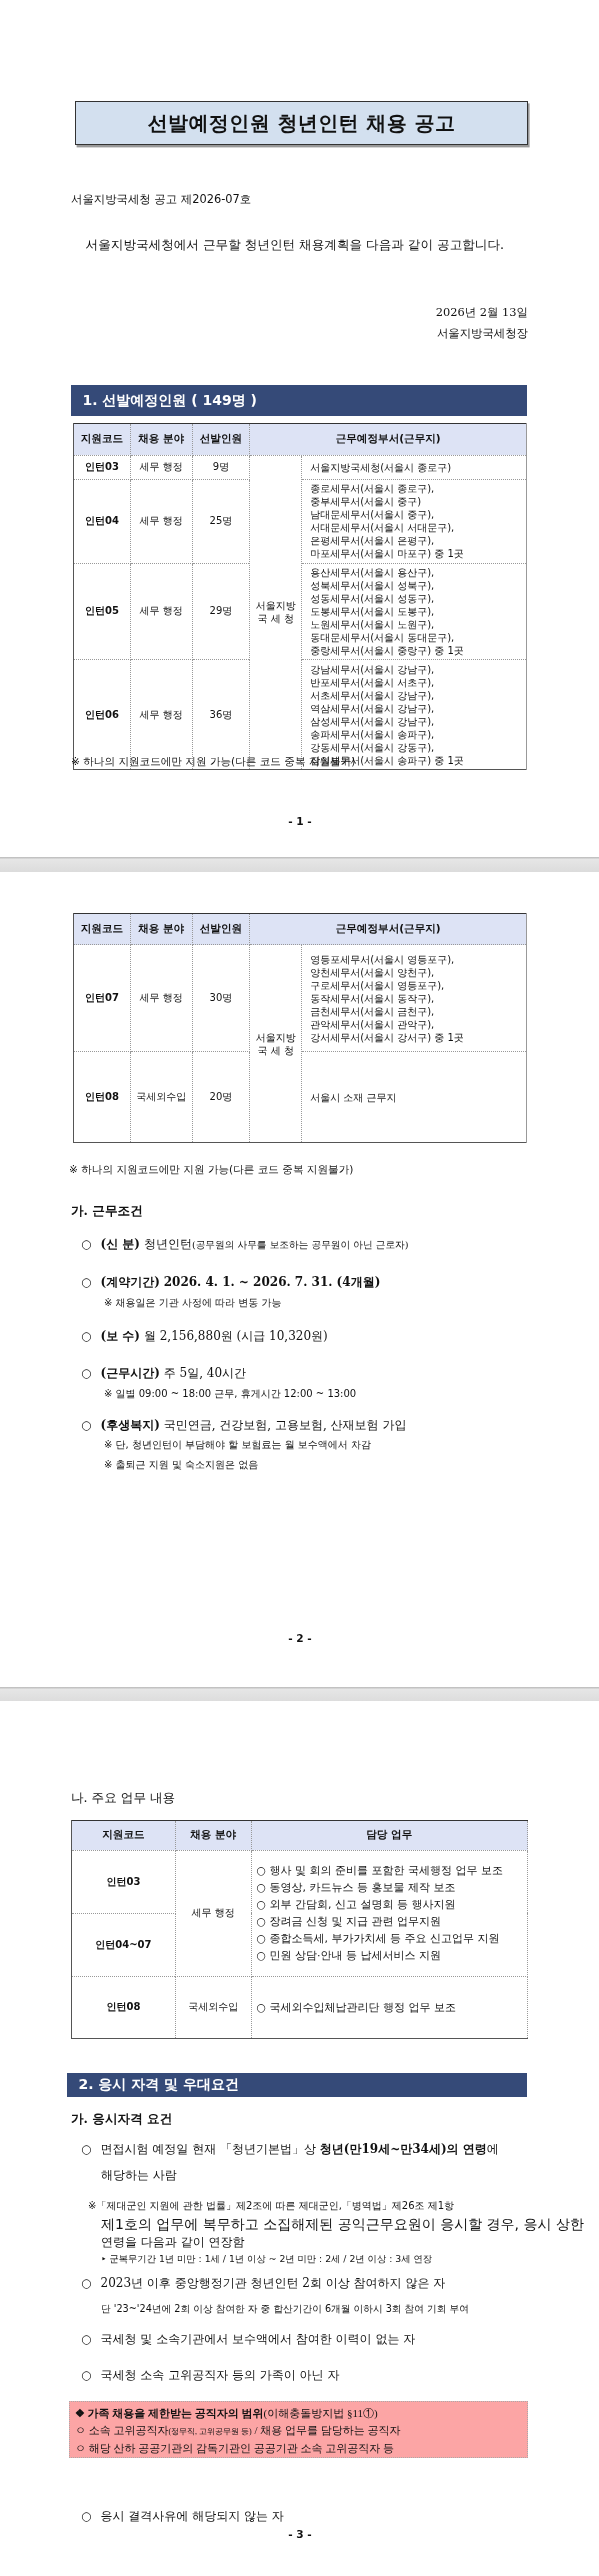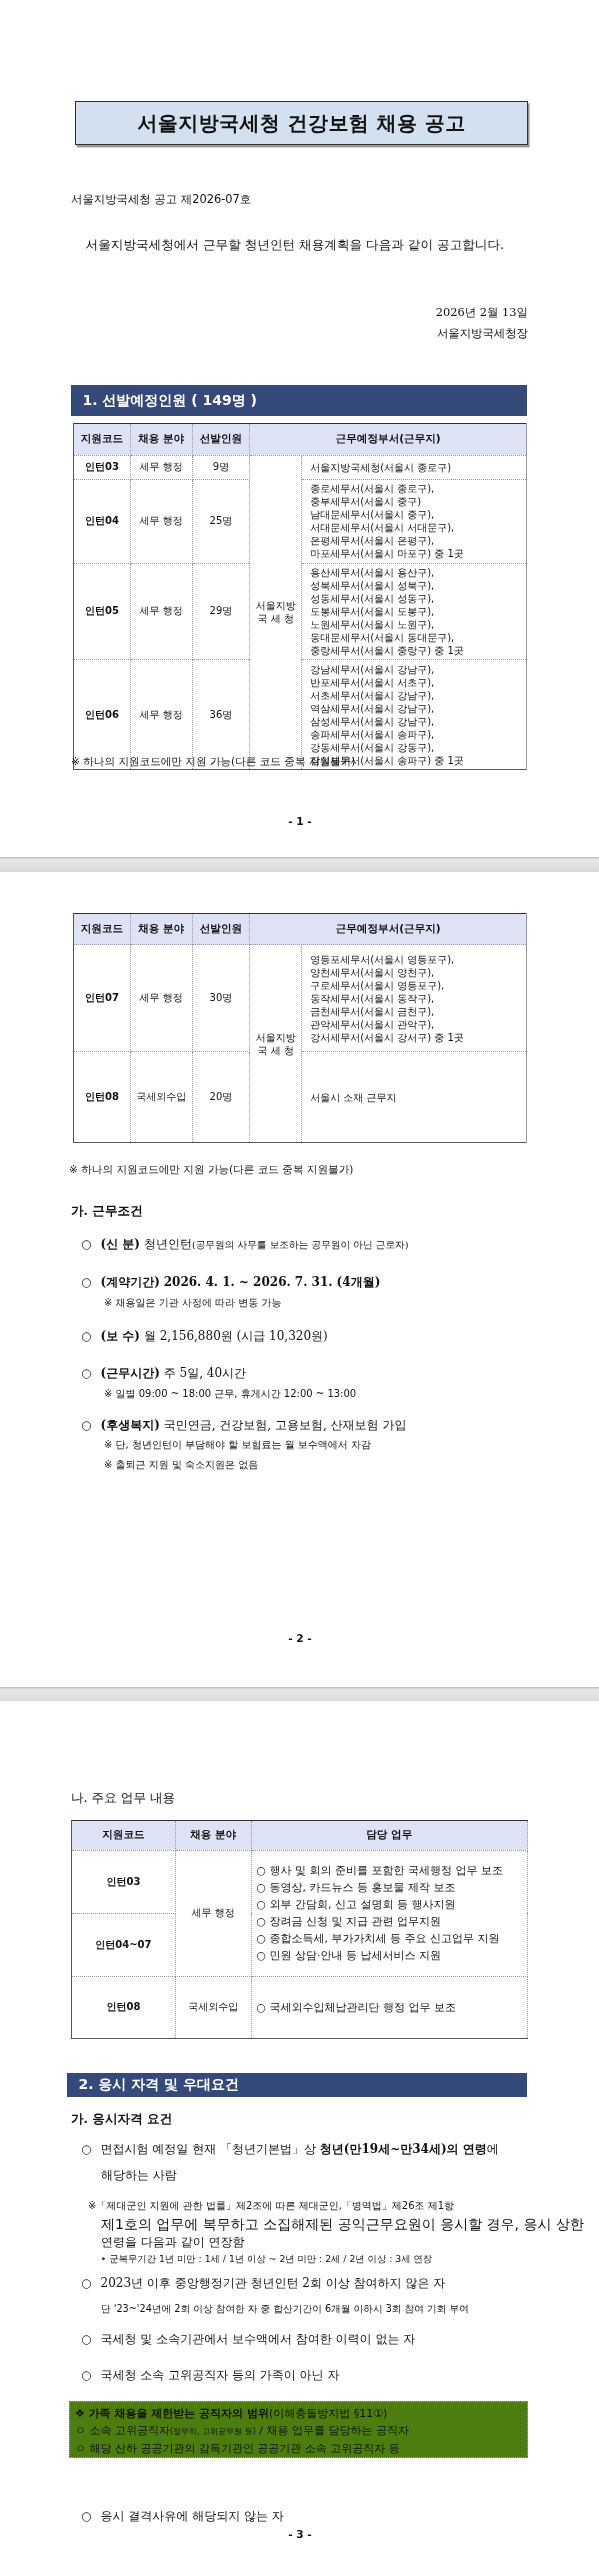--- a/index.html
+++ b/index.html
@@ -40,29 +40,29 @@
   .small-note { position:absolute; left:104px; font-size:10px; white-space:nowrap; }
 
   table.t2 { position:absolute; left:71px; top:1820px; width:457px; border-top:1.2px solid #333; border-bottom:1.2px solid #555; }
   table.t2 th, table.t2 td { border:0.8px dotted #999; padding:2.4px 4.9px; }
   table.t2 th { background:#dde3f5; font-weight:bold; height:24px; font-size:10.6px; }
   table.t2 tr > :first-child { border-left:1.2px solid #555; }
   table.t2 td.code { font-weight:bold; text-align:center; width:93px; }
   table.t2 td.field { text-align:center; width:65px; }
   table.t2 td.tasks { font-size:11px; line-height:17px; }
 
-  .box { position:absolute; left:69px; top:2401px; width:459px; height:57px; background:#4d7c0f; border:0.8px dotted #aaa; box-sizing:border-box; padding:3.2px 4.9px; font-size:11px; line-height:17px; }
+  .box { position:absolute; left:69px; top:2401px; width:459px; height:57px; background:#fca5a5; border:0.8px dotted #aaa; box-sizing:border-box; padding:3.2px 4.9px; font-size:11px; line-height:17px;font-family:Liberation Serif, serif; }
   .box .bh { font-weight:bold; }
   .box .sm { font-size:8px;margin-top:44px; }
 </style>
 </head>
 <body>
 
 <div class="page p1">
-  <div class="title-box">서울지방국세청 건강보험 채용 공고</div>
+  <div class="title-box">선발예정인원 청년인턴 채용 공고</div>
   <div class="notice-no">서울지방국세청 공고 제2026-07호</div>
   <div class="intro">서울지방국세청에서 근무할 청년인턴 채용계획을 다음과 같이 공고합니다.</div>
   <div class="date">
     <div>2026년 2월 13일</div>
     <div>서울지방국세청장</div>
   </div>
 
   <div class="sec-bar" style="top:385px;">1. 선발예정인원 ( 149명 )</div>
 
   <table class="t1" style="top:423px;">

